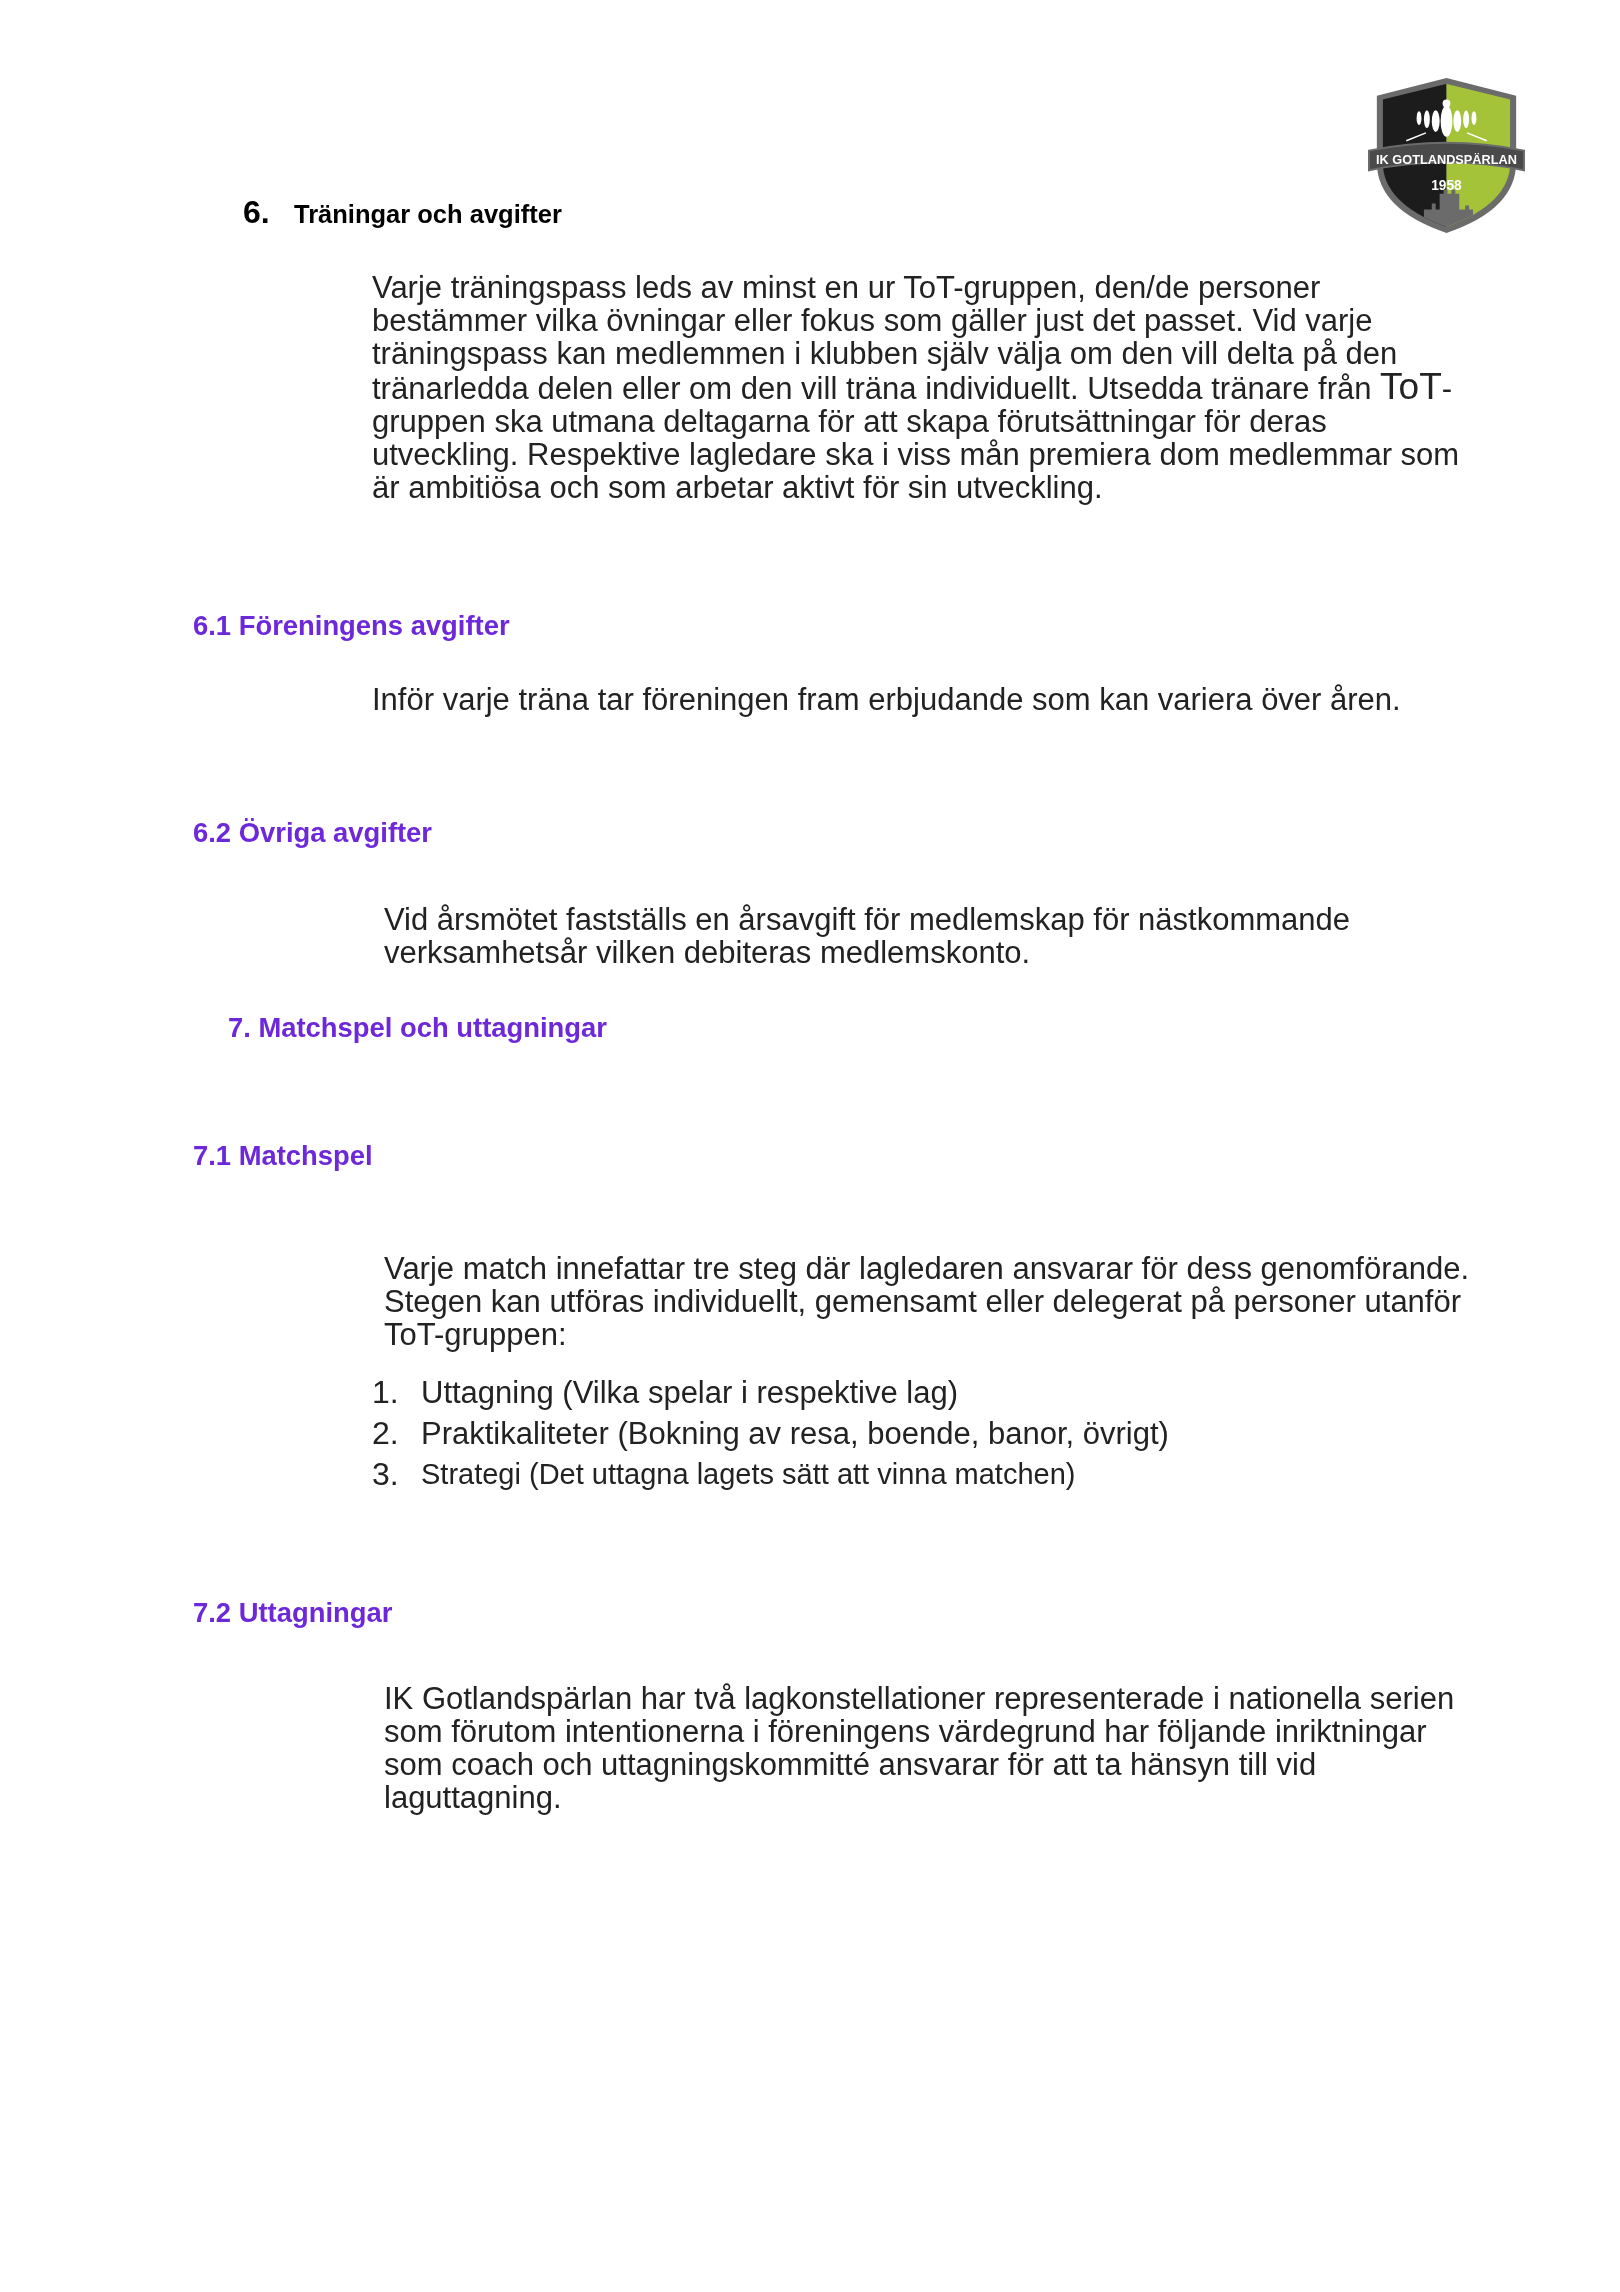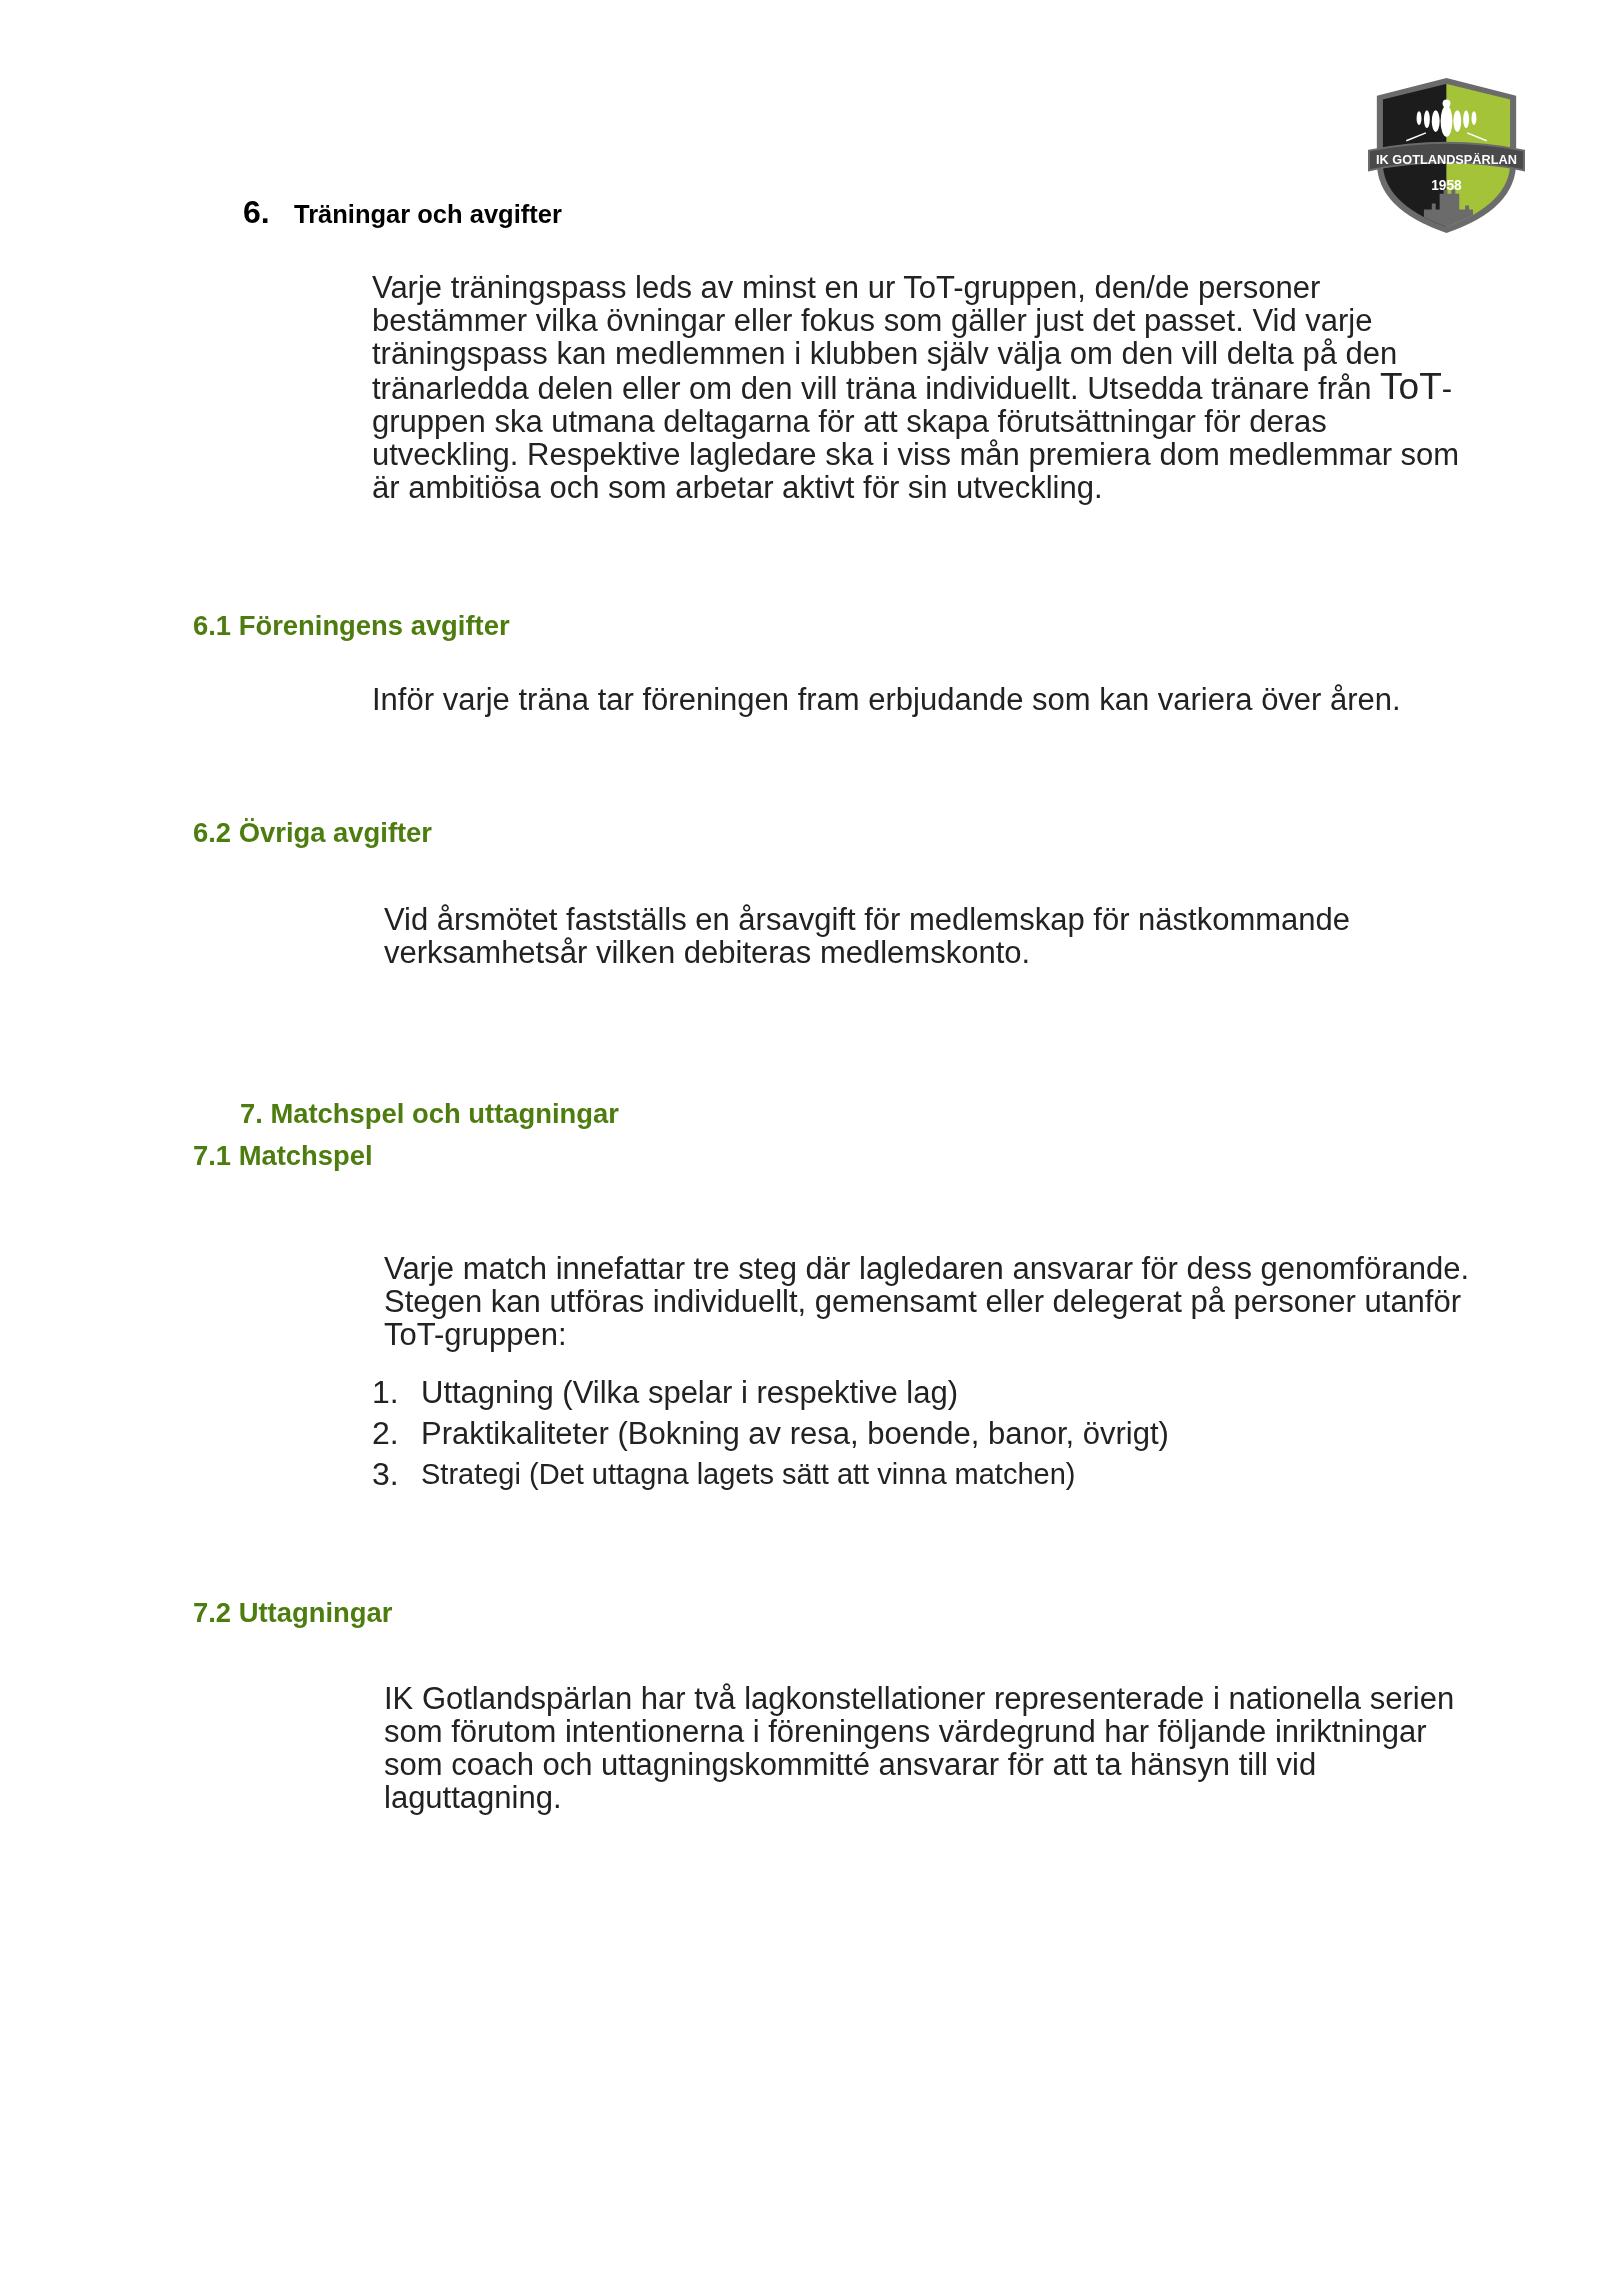--- a/index.html
+++ b/index.html
@@ -6,21 +6,21 @@
     body {
       width: 1620px; height: 2293px; position: relative; overflow: hidden;
       font-family: "Liberation Sans", sans-serif; color: #1f1f1f;
     }
     .abs { position: absolute; }
     .h1 {
       left: 243px; top: 194px; font-weight: bold; font-size: 25.5px; color: #000;
       display: flex; align-items: baseline;
     }
     .h1 .num { font-size: 32px; width: 51px; }
-    .h2 { font-weight: bold; font-size: 27.4px; color: #4d7c0f; }
+    .h2 { font-weight: bold; font-size: 27.4px; color: #6d28d9; }
     .body-text {
       left: 372px; width: 1088px; font-size: 31px; line-height: 33px;
       color: #222;
     }
     .big { font-size: 37px; }
     .list { left: 372px; width: 1078px; font-size: 31px; line-height: 41px; color: #222; margin: 0; padding: 0; list-style: none; }
     .list li { display: flex; }
     .list .n { width: 49px; font-size: 32px; }
     .logo { left: 1367px; top: 78px; width: 159px; height: 155px; }
   </style>
@@ -69,21 +69,21 @@
 <p class="abs body-text" style="top: 271px; margin:0;">
   <span>Varje träningspass leds av minst en ur ToT-gruppen, den/de personer bestämmer vilka övningar eller fokus som gäller just det passet. Vid varje träningspass kan medlemmen i klubben själv välja om den vill delta på den tränarledda delen eller om den vill träna individuellt. Utsedda tränare från </span><span class="big">ToT</span><span>-gruppen ska utmana deltagarna för att skapa förutsättningar för deras utveckling. Respektive lagledare ska i viss mån premiera dom medlemmar som är ambitiösa och som arbetar aktivt för sin utveckling.</span>
 </p>
 
 <div class="abs h2" style="left: 193px; top: 610px;">6.1 Föreningens avgifter</div>
 <p class="abs body-text" style="top: 683px; margin:0;">Inför varje träna tar föreningen fram erbjudande som kan variera över åren.</p>
 
 <div class="abs h2" style="left: 193px; top: 817px;">6.2 Övriga avgifter</div>
 <p class="abs body-text" style="top: 891px; margin:12px;">Vid årsmötet fastställs en årsavgift för medlemskap för nästkommande verksamhetsår vilken debiteras medlemskonto.</p>
 
-<div class="abs h2" style="left: 228px; top: 1098px; margin-left: 12px;">7. Matchspel och uttagningar</div>
+<div class="abs h2" style="left: 228px; top: 1012px;">7. Matchspel och uttagningar</div>
 
 <div class="abs h2" style="left: 193px; top: 1140px;">7.1 Matchspel</div>
 <p class="abs body-text" style="top: 1240px; margin:12px;">Varje match innefattar tre steg där lagledaren ansvarar för dess genomförande. Stegen kan utföras individuellt, gemensamt eller delegerat på personer utanför ToT-gruppen:</p>
 
 <ol class="abs list" style="top: 1372px;">
   <li>
     <span class="n">1.</span>
     <span>Uttagning (Vilka spelar i respektive lag)</span>
   </li>
   <li>

